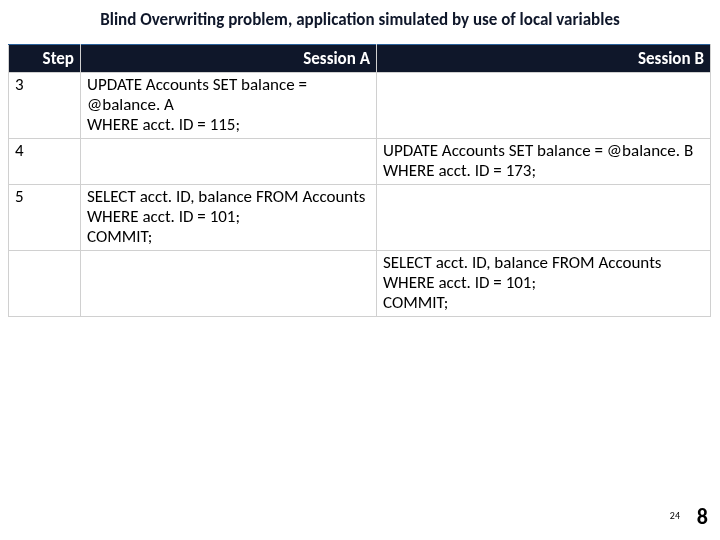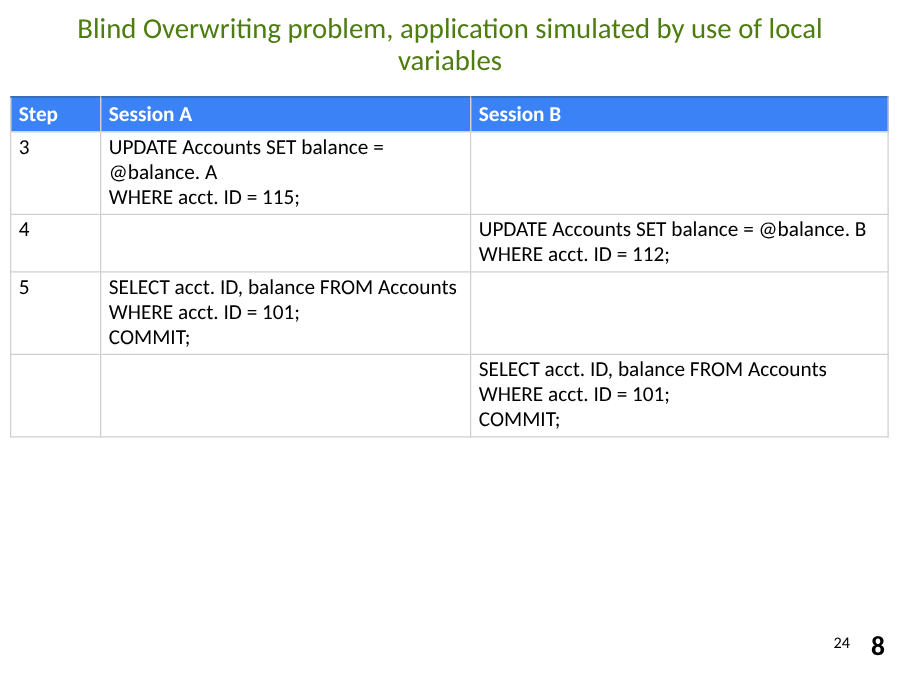--- a/index.html
+++ b/index.html
@@ -6,60 +6,60 @@
   body {
     width: 720px;
     height: 540px;
     background: #fff;
     font-family: Calibri, Arial, sans-serif;
     position: relative;
     overflow: hidden;
   }
   .title {
     text-align: center;
-    font-weight: 400;
-    font-size: 23px;
+    font-weight: 700;
+    font-size: 17px;
     line-height: 1.15;
     padding: 10px 40px 14px 40px;
-    color: #4d7c0f;
+    color: #0f172a;
   }
   .tbl {
     border-collapse: collapse;
     width: 702px;
     margin: 0 8px;
     table-layout: fixed;
   }
   .tbl col.step { width: 72px; }
   .tbl col.sa   { width: 296px; }
   .tbl col.sb   { width: 334px; }
   .tbl th {
-    background: #3b82f6;
+    background: #0f172a;
     color: #fff;
-    text-align: left;
+    text-align: right;
     font-weight: 700;
     font-size: 17px;
     padding: 3px 6px;
     border: 1px solid #d0d0d0;
     border-top: 1px solid #2a6099;
     vertical-align: top;
   }
   .tbl td {
     border: 1px solid #d0d0d0;
     font-size: 17px;
     line-height: 1.18;
     padding: 2px 6px 3px 6px;
     vertical-align: top;
     color: #000;
     white-space: pre-line;
   }
   .page-num-small {
     position: absolute;
     right: 40px;
     bottom: 18px;
-    font-size: 13px;
+    font-size: 10px;
     color: #000;
   }
   .page-num-big {
     position: absolute;
     right: 12px;
     bottom: 10px;
     font-size: 22px;
     font-weight: 700;
     color: #000;
   }
@@ -86,21 +86,21 @@
     <tr>
       <td>3</td>
       <td>UPDATE Accounts SET balance = @balance. A
 WHERE acct. ID = 115;</td>
       <td></td>
     </tr>
     <tr>
       <td>4</td>
       <td></td>
       <td>UPDATE Accounts SET balance = @balance. B
-WHERE acct. ID = 112;</td>
+WHERE acct. ID = 173;</td>
     </tr>
     <tr>
       <td>5</td>
       <td>SELECT acct. ID, balance FROM Accounts
 WHERE acct. ID = 101;
 COMMIT;</td>
       <td></td>
     </tr>
     <tr>
       <td></td>

